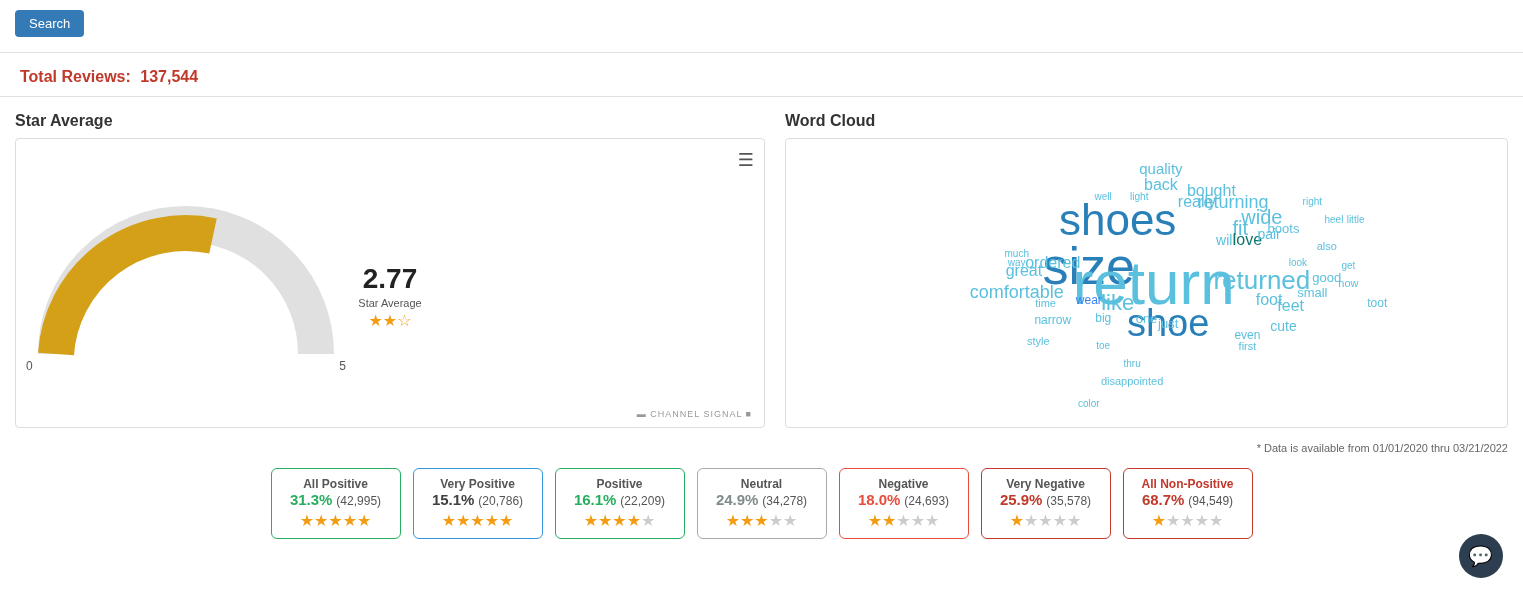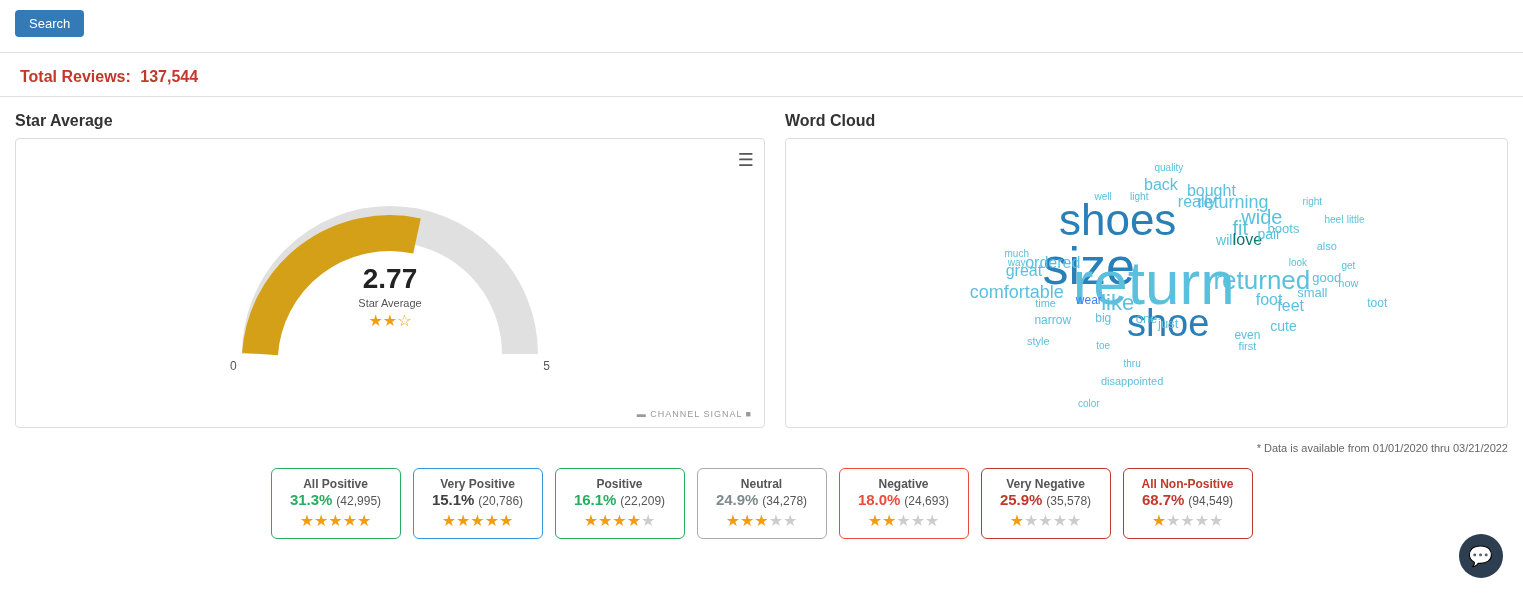--- a/index.html
+++ b/index.html
@@ -22,21 +22,21 @@
     .star-average-section { flex: 0 0 750px; }
     .section-title { font-size: 16px; font-weight: bold; margin-bottom: 8px; }
 
     .gauge-container {
       border: 1px solid #ddd; border-radius: 4px; padding: 10px;
       position: relative; height: 290px; background: #fff;
     }
     .menu-icon { position: absolute; top: 10px; right: 10px; cursor: pointer; font-size: 18px; color: #555; }
 
     .gauge-wrapper {
-      display: flex; flex-direction: column; align-items: center;
+      display: flex; flex-direction: column; 
       justify-content: center; height: 100%; position: relative;
     }
 
     .gauge-svg { width: 320px; height: 180px; }
 
     .gauge-center-text {
       position: absolute;
       top: 55%;
       left: 50%;
       transform: translate(-50%, -50%);
@@ -184,21 +184,21 @@
           <span class="word" style="font-size: 11px; color: rgb(91, 192, 222); left: 64%; top: 72%; transform: translate(-50%, -50%);">first</span>
           <span class="word" style="font-size: 10px; color: rgb(91, 192, 222); left: 78%; top: 44%; transform: translate(-50%, -50%);">get</span>
           <span class="word" style="font-size: 12px; color: #3b82f6; left: 42%; top: 56%; transform: translate(-50%, -50%);">wear</span>
           <span class="word" style="font-size: 11px; color: rgb(91, 192, 222); left: 36%; top: 57%; transform: translate(-50%, -50%);">time</span>
           <span class="word" style="font-size: 12px; color: rgb(91, 192, 222); left: 44%; top: 62%; transform: translate(-50%, -50%);">big</span>
           <span class="word" style="font-size: 11px; color: rgb(91, 192, 222); left: 35%; top: 70%; transform: translate(-50%, -50%);">style</span>
           <span class="word" style="font-size: 10px; color: rgb(91, 192, 222); left: 42%; top: 78%; transform: translate(-50%, -50%); margin-top: 40px;">color</span>
           <span class="word" style="font-size: 10px; color: rgb(91, 192, 222); left: 48%; top: 78%; transform: translate(-50%, -50%);">thru</span>
           <span class="word" style="font-size: 10px; color: rgb(91, 192, 222); left: 44%; top: 72%; transform: translate(-50%, -50%);">toe</span>
           <span class="word" style="font-size: 11px; color: rgb(91, 192, 222); left: 48%; top: 84%; transform: translate(-50%, -50%);">disappointed</span>
-          <span class="word" style="font-size: 10px; color: rgb(91, 192, 222); left: 52%; top: 10%; transform: translate(-50%, -50%); margin-left: 8px;">quality</span>
+          <span class="word" style="font-size: 15px; color: rgb(91, 192, 222); left: 52%; top: 10%; transform: translate(-50%, -50%);">quality</span>
           <span class="word" style="font-size: 10px; color: rgb(91, 192, 222); left: 44%; top: 20%; transform: translate(-50%, -50%);">well</span>
           <span class="word" style="font-size: 10px; color: rgb(91, 192, 222); left: 49%; top: 20%; transform: translate(-50%, -50%);">light</span>
           <span class="word" style="font-size: 10px; color: rgb(91, 192, 222); left: 32%; top: 40%; transform: translate(-50%, -50%);">much</span>
           <span class="word" style="font-size: 10px; color: rgb(91, 192, 222); left: 32%; top: 43%; transform: translate(-50%, -50%);">way</span>
           <span class="word" style="font-size: 10px; color: rgb(91, 192, 222); left: 73%; top: 22%; transform: translate(-50%, -50%);">right</span>
           <span class="word" style="font-size: 10px; color: rgb(91, 192, 222); left: 76%; top: 28%; transform: translate(-50%, -50%);">heel</span>
           <span class="word" style="font-size: 10px; color: rgb(91, 192, 222); left: 79%; top: 28%; transform: translate(-50%, -50%);">little</span>
           <span class="word" style="font-size: 10px; color: rgb(91, 192, 222); left: 71%; top: 43%; transform: translate(-50%, -50%);">look</span>
         </div>
     </div>

